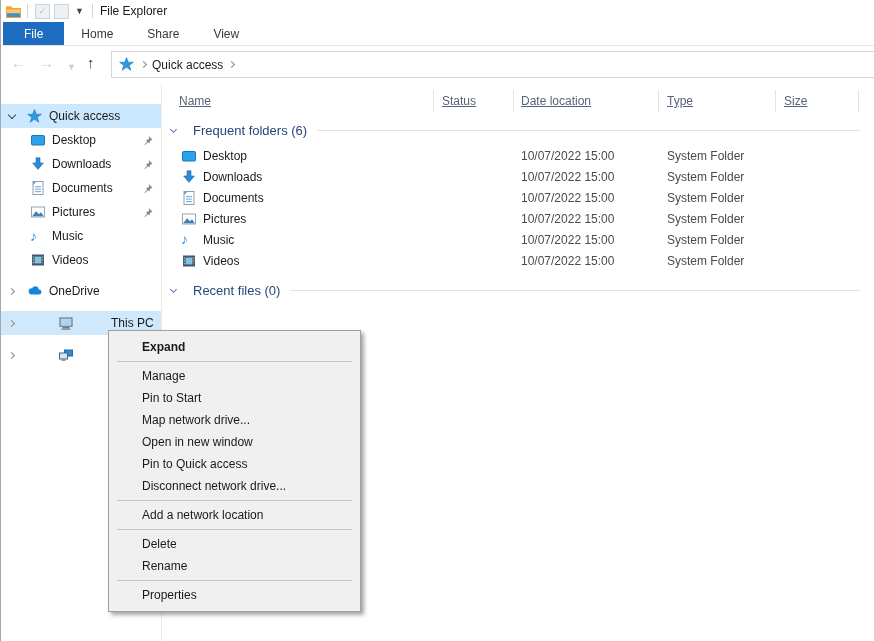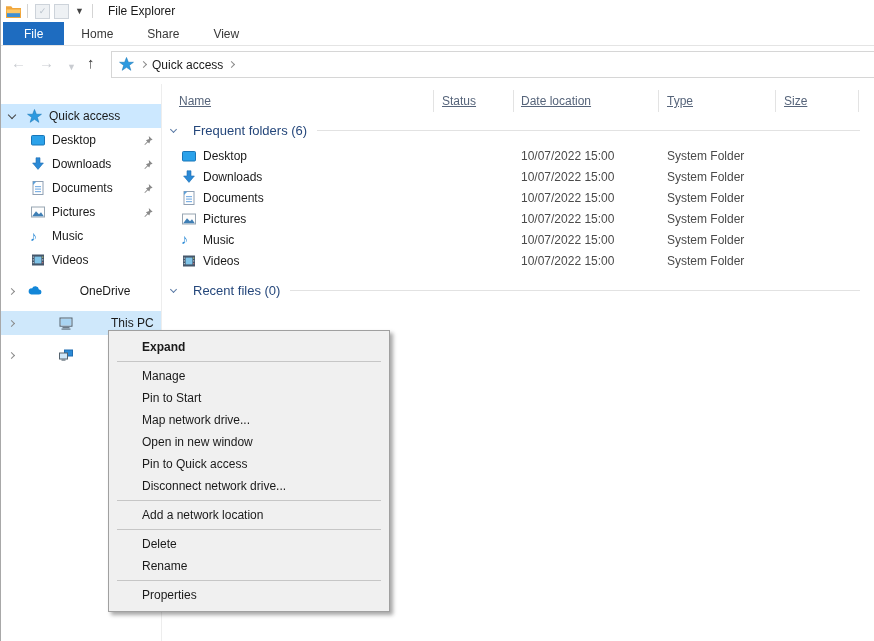--- a/index.html
+++ b/index.html
@@ -12,21 +12,21 @@
   .window { position:relative; width:874px; height:641px; background:#fff;
             border-left:1px solid #a8a8a8; overflow:hidden; }
 
   
   .titlebar { height:22px; display:flex; align-items:center; padding-left:4px; }
   .tb-sep { width:1px; height:14px; background:#d4d4d4; margin:0 5px; }
   .qat-btn { width:15px; height:15px; border:1px solid #cdd3da; background:#eef1f4;
              display:inline-flex; align-items:center; justify-content:center;
              color:#b9c2cc; font-size:9px; margin:0 2px; }
   .qat-drop { font-size:9px; color:#444; margin:0 4px; letter-spacing:-1px; }
-  .title-text { margin-left:10px; color:#1a1a1a; }
+  .title-text { margin-left:2px; color:#1a1a1a; }
 
   
   .tabs-row { height:24px; display:flex; align-items:stretch; border-bottom:1px solid #e4e4e4; }
   .tab { display:flex; align-items:center; padding:0 17px; color:#383838; cursor:default; }
   .tab.active { background:#1e6cc0; color:#fff; padding:0 21px; margin-left:2px; }
 
   
   .addr-row { position:relative; height:37px; }
   .nav-btn { position:absolute; top:8px; font-size:15px; line-height:18px; }
   .nav-back { left:10px; color:#c9ccd1; }
@@ -52,41 +52,41 @@
              border-right:1px solid #ededed; padding-top:20px; background:#fff; }
   .side-item { display:flex; align-items:center; height:24px; padding-left:8px; cursor:default; }
   .side-item .chev-slot { width:18px; display:flex; justify-content:flex-start; align-items:center; }
   .side-item .ico-slot { width:22px; display:flex; align-items:center; }
   .side-item .lbl { flex:1; white-space:nowrap; }
   .side-item .pin-slot { width:18px; display:flex; align-items:center; }
   .side-item.selected { background:#cce8ff; }
   .side-item.hover { background:#cfe8fb; }
   .side-item.child .ico-slot { margin-left:3px; }
   .gap { margin-top:8px;gap:31px; }
-  .gap7 { margin-top:7px;text-align:center; }
+  .gap7 { margin-top:7px; }
 
   
   .content { position:absolute; left:162px; top:84px; right:0; bottom:0; background:#fff; }
   .col-label { position:absolute; top:10px; color:#56647a; cursor:default;text-decoration:underline; }
   .col-sep { position:absolute; top:6px; width:1px; height:22px; background:#e3e3e3; }
 
   .group-hdr { position:absolute; left:0; right:0; height:20px; display:flex; align-items:center; }
   .group-hdr .glbl { color:#25477b; font-size:13px; margin-left:8px; }
   .group-hdr .gline { flex:1; height:1px; background:#e2e2e2; margin-left:10px; margin-right:14px; }
   .group-hdr .chev-slot { width:14px; margin-left:8px; display:flex; }
 
   .rows { position:absolute; left:0; right:0; top:62px; }
   .frow { position:relative; height:21px; }
   .frow .ficon { position:absolute; left:18px; top:2px; width:16px; height:16px; }
   .frow .fname { position:absolute; left:40px; top:3px; }
   .frow .fdate { position:absolute; left:358px; top:3px; color:#4a4a4a; }
   .frow .ftype { position:absolute; left:504px; top:3px; color:#4a4a4a; }
 
   
-  .ctx-menu { position:absolute; left:107px; top:330px; width:282px;
+  .ctx-menu { position:absolute; left:107px; top:330px; width:253px;
               background:#f0f0f0; border:1px solid #a0a0a0; padding:5px 0;
               box-shadow:3px 3px 4px rgba(0,0,0,0.35); z-index:50; }
   .menu-item { height:22px; line-height:22px; padding-left:33px; cursor:default; }
   .menu-item.bold { font-weight:bold; }
   .menu-sep { height:1px; background:#c6c6c6; margin:3px 8px; }
 
   svg { display:block; }
   .note { color:#2b8ad6; font-size:14px; line-height:14px; font-weight:bold; }
 </style>
 </head>

